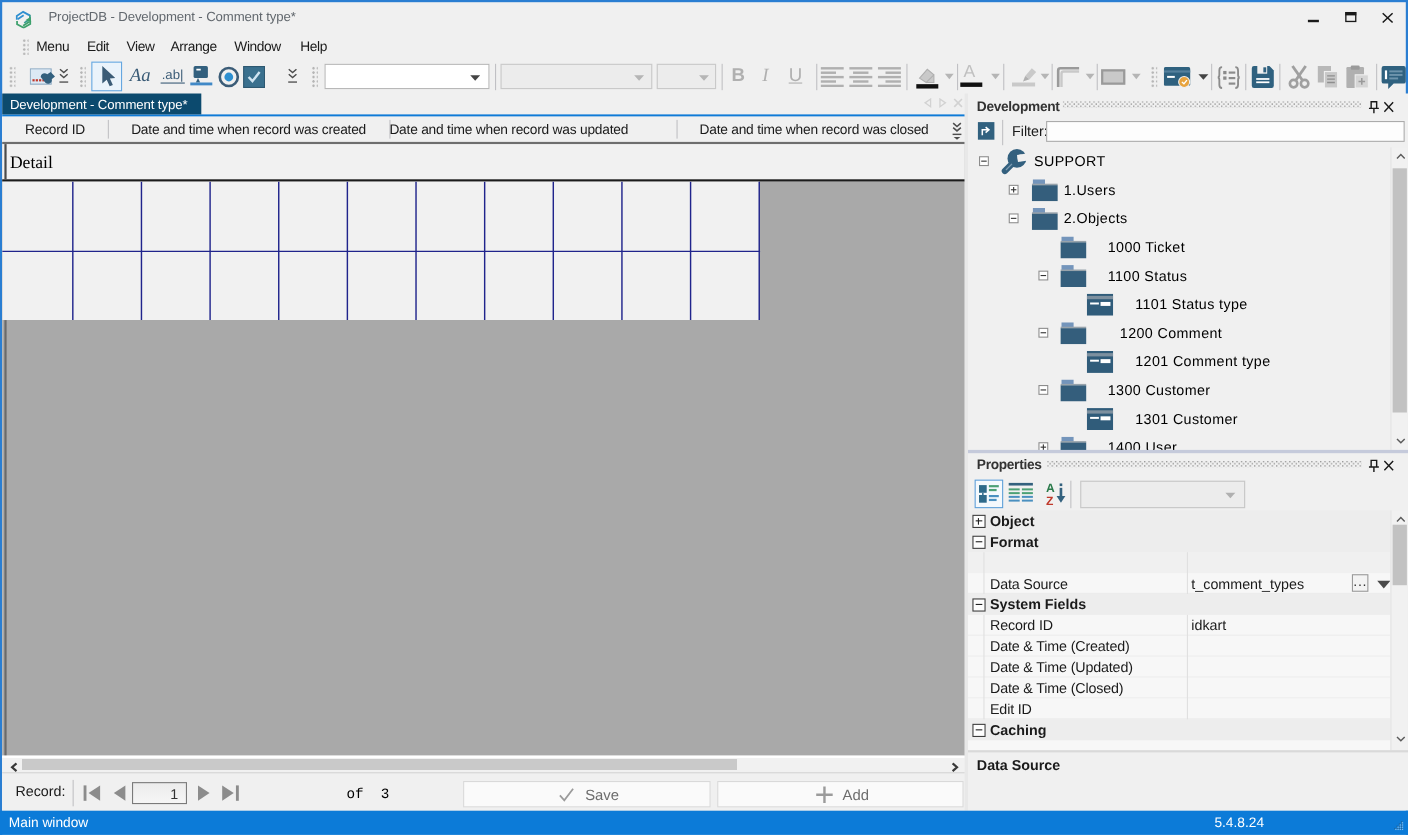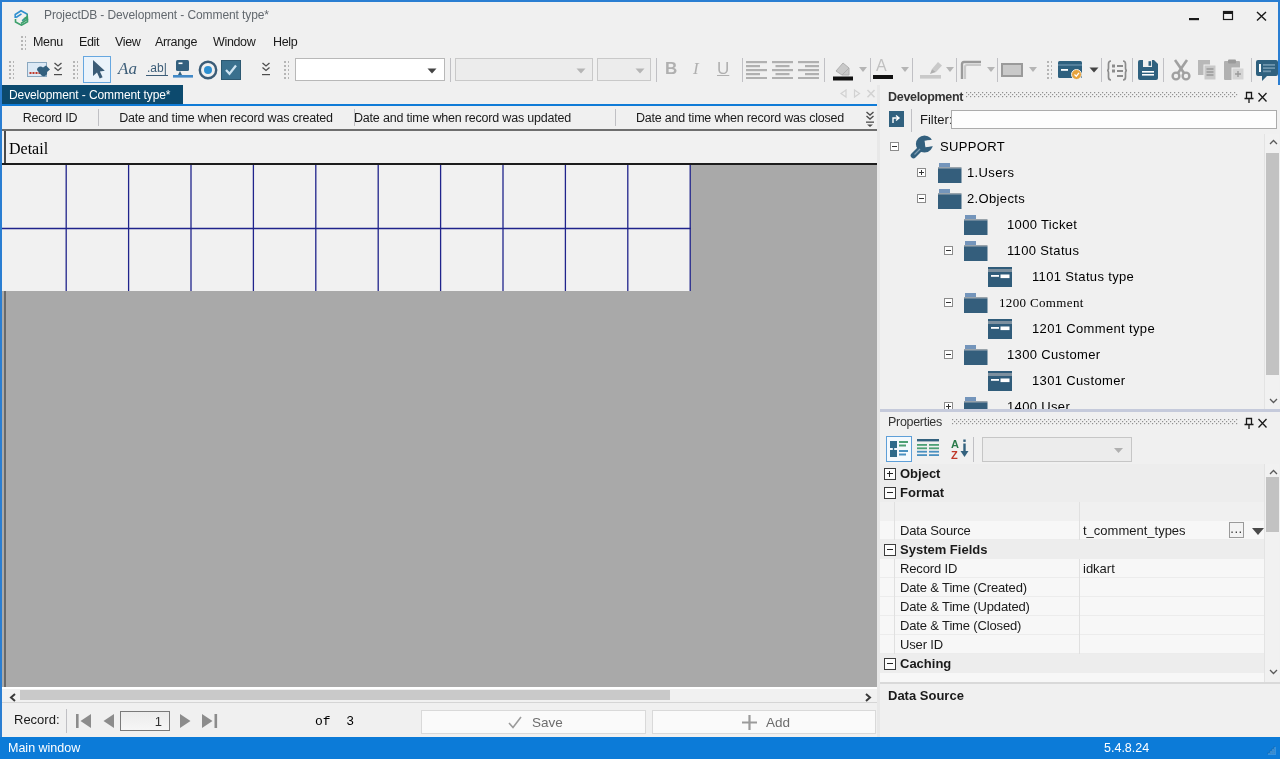--- a/index.html
+++ b/index.html
@@ -465,21 +465,21 @@
           </svg>
         <div class="tlabel" style="left:152px;">1101 Status type</div>
       </div>
       <div class="trow" style="top:156px;">
         <div class="texp" style="left:64px;"></div>
         <svg class="abs" style="left:84px;top:3px;" width="24" height="20" viewBox="0 0 24 20">
             <rect x="1" y="0" width="11" height="5" fill="#7495bb"></rect>
             <rect x="0" y="4" width="23.5" height="1.6" fill="#98a3ab"></rect>
             <rect x="0" y="5.4" width="23.5" height="14.6" fill="#345e7c"></rect>
           </svg>
-        <div class="tlabel" style="left:119px;font-family:Liberation Serif, serif;">1200 Comment</div>
+        <div class="tlabel" style="left:138px;">1200 Comment</div>
       </div>
       <div class="trow" style="top:182px;">
         <svg class="abs" style="left:108px;top:3px;" width="24" height="20" viewBox="0 0 24 20">
             <rect x="0" y="0" width="24" height="20" fill="#305c7a"></rect>
             <rect x="0" y="2" width="24" height="3" fill="#7d909f"></rect>
             <rect x="3" y="8" width="8" height="1.8" fill="#fff"></rect>
             <rect x="12.5" y="7.5" width="9" height="3.6" fill="#fff"></rect>
           </svg>
         <div class="tlabel" style="left:152px;">1201 Comment type</div>
       </div>
@@ -517,21 +517,21 @@
           <path d="M1 5 L4.5 1.5 L8 5" stroke="#5a5a5a" stroke-width="1.3" fill="none"></path>
         </svg>
       <div class="abs" style="left:1px;top:19px;width:13px;height:222px;background:#c2c2c2;"></div>
       <svg class="abs" style="left:4px;bottom:5px;" width="9" height="6" viewBox="0 0 9 6">
           <path d="M1 1 L4.5 4.5 L8 1" stroke="#5a5a5a" stroke-width="1.3" fill="none"></path>
         </svg>
     </div>
 
     <div class="abs" style="left:0;top:324px;width:400px;height:3px;background:#c5cadb;"></div>
 
-    <div class="abs" style="left:8px;top:330px;font-weight:normal;font-size:12.5px;letter-spacing:-0.3px;color:#333;">Properties</div>
+    <div class="abs" style="left:8px;top:330px;font-weight:bold;font-size:12.5px;letter-spacing:-0.3px;color:#333;">Properties</div>
     <svg class="abs" style="left:72px;top:334px;" width="286" height="6">
         <rect width="286" height="6" fill="url(#dp1)"></rect>
       </svg>
     <svg class="abs" style="left:363px;top:332px;" width="30" height="13" viewBox="0 0 30 13">
       <g stroke="#1a1a1a" stroke-width="1.3" fill="none">
         <path d="M3.5 1.5 L8.5 1.5 L8.5 7.5 L3.5 7.5 Z M1.5 7.5 L10.5 7.5 M6 7.5 L6 12"></path>
         <path d="M15.5 2 L23.5 10.5 M23.5 2 L15.5 10.5"></path>
       </g>
     </svg>
 
@@ -609,21 +609,21 @@
       <div class="prow pitem" style="top:114px;">
           <div class="plab">Date &amp; Time (Created)</div>
         </div>
       <div class="prow pitem" style="top:133px;">
           <div class="plab">Date &amp; Time (Updated)</div>
         </div>
       <div class="prow pitem" style="top:152px;">
           <div class="plab">Date &amp; Time (Closed)</div>
         </div>
       <div class="prow pitem" style="top:171px;">
-          <div class="plab">User ID</div>
+          <div class="plab">Edit ID</div>
         </div>
       <div class="prow pcat" style="top:190px;">
           <div class="pexp"></div>
           <div style="position:absolute;left:20px;top:2px;">Caching</div>
         </div>
       <div class="abs" style="left:14px;top:38px;width:1px;height:38px;background:#e0e0e0;"></div>
       <div class="abs" style="left:14px;top:95px;width:1px;height:95px;background:#e0e0e0;"></div>
       <div class="abs" style="left:0;top:209px;width:384px;height:9px;background:#f7f7f7;"></div>
       <div class="abs" style="left:199px;top:38px;width:1px;height:38px;background:#e0e0e0;"></div>
       <div class="abs" style="left:199px;top:95px;width:1px;height:95px;background:#e0e0e0;"></div>

